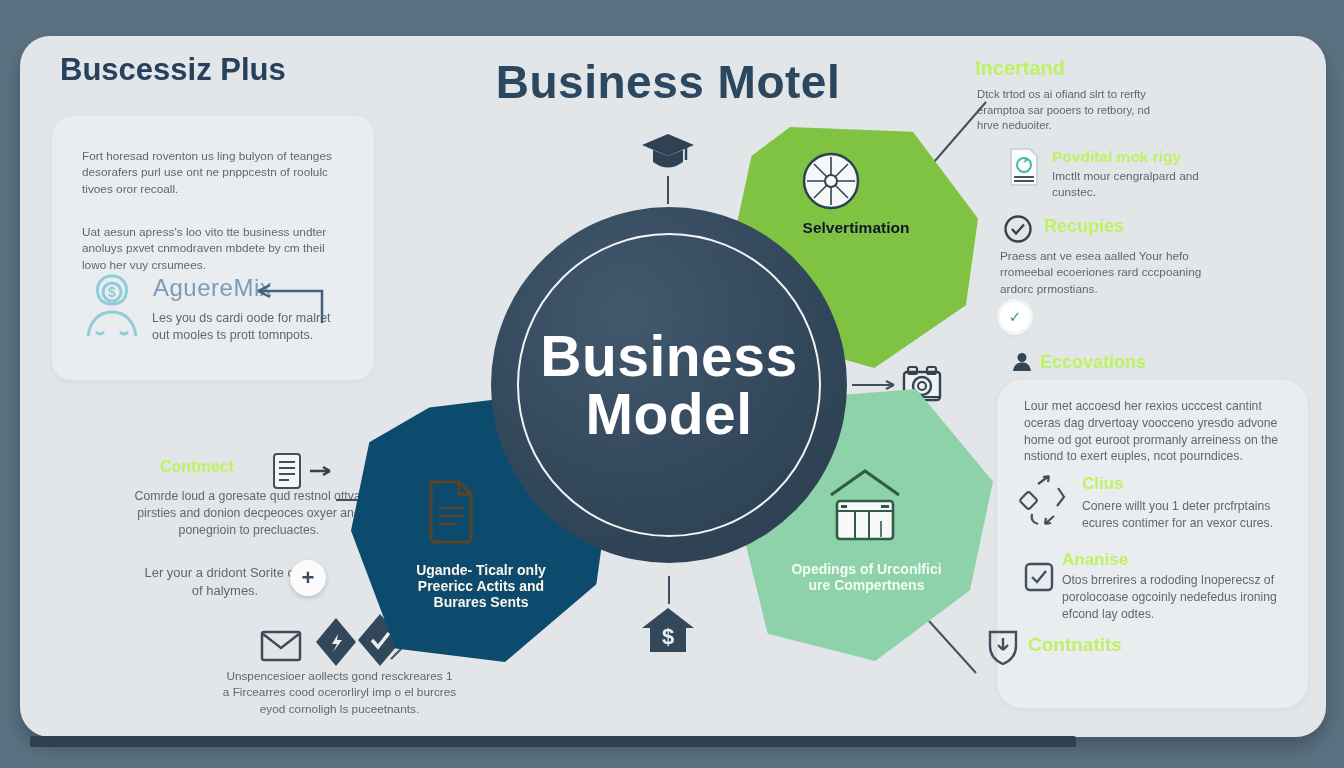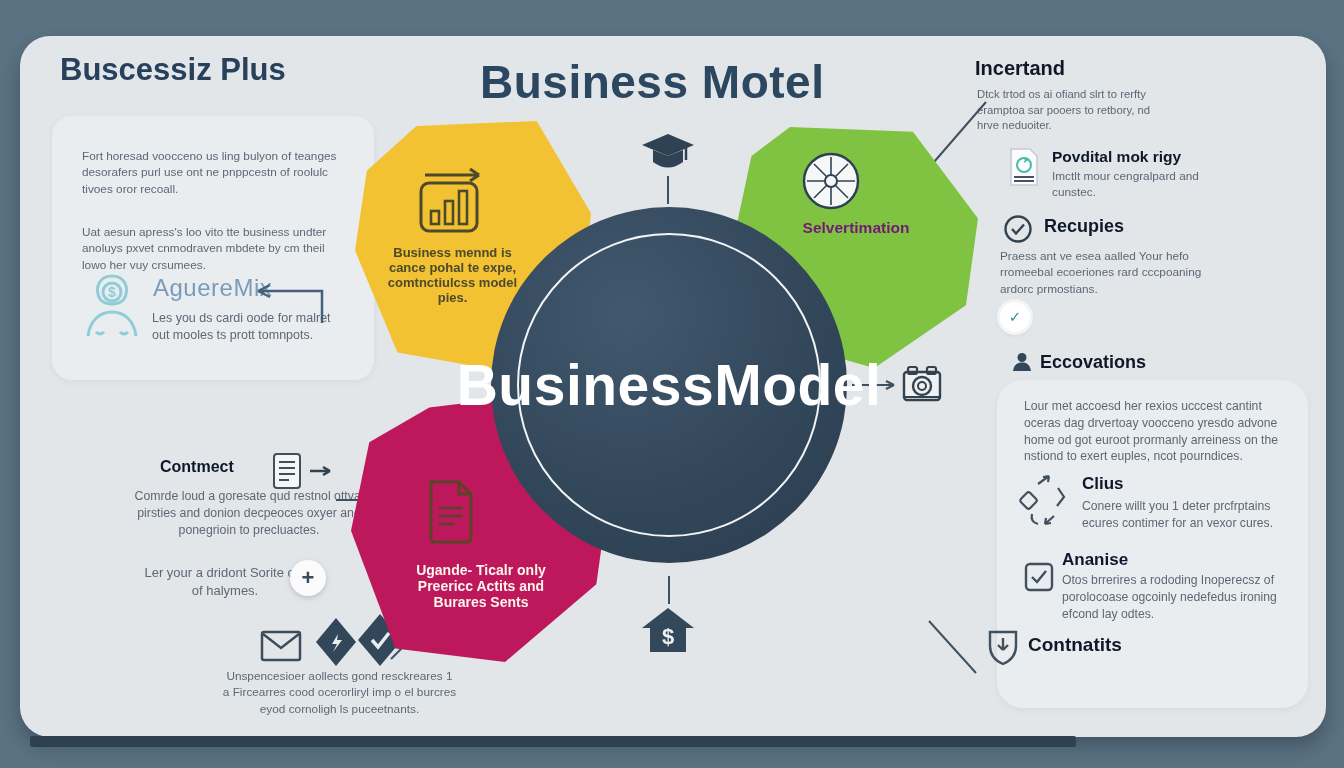--- a/index.html
+++ b/index.html
@@ -9,37 +9,37 @@
   .abs { position:absolute; }
 
   #panel { left:20px; top:36px; width:1306px; height:701px; background:#e3e6e9;
            border-radius:30px; box-shadow:0 10px 18px rgba(20,35,48,.35); }
   #bottom-shadow { left:30px; top:736px; width:1046px; height:11px; background:#2f4150; border-radius:2px; }
 
   .card { background:#eaedf0; border-radius:20px; box-shadow:0 2px 6px rgba(60,80,100,.08); }
 
   h1.main-title { font-size:46px; font-weight:bold; color:#2c4760; letter-spacing:.5px; }
   .side-title { font-size:31px; font-weight:bold; color:#27415c; }
-  .blk-title  { font-size:19px; font-weight:bold; color:#0f172a; }
+  .blk-title  { font-size:19px; font-weight:bold; color:#bef264; }
   .blk-title.sm { font-size:15.5px; }
   .body-txt { font-size:11.8px; color:#5c6874; line-height:1.38; }
 
   .hex { clip-path:polygon(26% 2%, 77% 0%, 100% 37%, 96% 72%, 60% 100%, 18% 93%, 0% 52%, 5% 20%); z-index:3; }
   .hex .hex-label { position:absolute; text-align:center; font-weight:bold; }
   #hex-yellow { left:355px; top:121px; width:236px; height:249px; background:#f3c233; }
   #hex-green  { left:737px; top:127px; width:241px; height:241px; background:#80c342;
       clip-path:polygon(22% 0%, 73% 2%, 100% 38%, 95% 74%, 57% 100%, 14% 88%, 0% 40%, 6% 12%); }
-  #hex-orange { left:351px; top:394px; width:261px; height:268px; background:#be185d;
+  #hex-orange { left:351px; top:394px; width:261px; height:268px; background:#0c4a6e;
       clip-path:polygon(30% 5%, 73% 0%, 100% 29%, 94% 71%, 59% 100%, 17% 95%, 0% 51%, 7% 18%); }
   #hex-mint   { left:737px; top:389px; width:256px; height:272px; background:#8ed2aa;
       clip-path:polygon(29% 3%, 70% 0%, 100% 34%, 91% 74%, 54% 100%, 12% 90%, 0% 44%, 6% 14%); }
 
   #circle { left:491px; top:207px; width:356px; height:356px; border-radius:50%;
             background:radial-gradient(circle at 38% 30%, #42586d 0%, #32475a 55%, #2b3d4f 100%);
-            z-index:4; display:flex; flex-direction:row; align-items:center; justify-content:center; }
+            z-index:4; display:flex; flex-direction:column; align-items:center; justify-content:center; }
   #circle::after { content:""; position:absolute; left:26px; top:26px; right:26px; bottom:26px;
             border:2.5px solid #f2f4f6; border-radius:50%; }
   .circle-line { color:#fff; font-weight:bold; font-size:57px; line-height:1.02; letter-spacing:.5px; }
 
   svg.connectors { left:0; top:0; width:1344px; height:768px; z-index:2; pointer-events:none; }
   .plus-btn { width:36px; height:36px; border-radius:50%; background:#fbfbfc; color:#3c4c5a;
               font-size:22px; font-weight:bold; display:flex; align-items:center; justify-content:center;
               box-shadow:0 2px 5px rgba(60,80,100,.25); }
   .badge { width:30px; height:30px; border-radius:50%; background:#fff; color:#3c8f96; font-weight:bold;
            display:flex; align-items:center; justify-content:center; font-size:15px;
@@ -64,21 +64,21 @@
       <line x1="336" y1="500" x2="364" y2="500"></line>
       <line x1="391" y1="659" x2="433" y2="617"></line>
       <path d="M258 291 H 322 V 323 M258 291 l 12 -6 M258 291 l 12 6" stroke="#466079" stroke-width="2.5"></path>
     </g>
   </svg>
 
   <div class="abs side-title" style="left:60px; top:52px;">Buscessiz Plus</div>
 
   <div class="abs card" style="left:52px; top:116px; width:322px; height:264px;"></div>
 
-  <div class="abs body-txt" style="left:82px; top:148px; width:268px;">Fort horesad voocceno us ling bulyon of teanges desorafers purl use ont ne pnppcestn of roolulc tivoes oror recoall.</div>
+  <div class="abs body-txt" style="left:82px; top:148px; width:268px;">Fort horesad roventon us ling bulyon of teanges desorafers purl use ont ne pnppcestn of roolulc tivoes oror recoall.</div>
   <div class="abs body-txt" style="left:82px; top:212px; width:268px;margin-top:12px;">Uat aesun apress's loo vito tte business undter anoluys pxvet cnmodraven mbdete by cm theil lowo her vuy crsumees.</div>
 
   <svg class="abs" style="left:82px; top:272px;" width="60" height="68" viewBox="0 0 60 68">
     <g stroke="#8ecdd6" stroke-width="3" fill="none">
       <path d="M30 4 C 42 4 46 14 44 22 C 43 28 38 32 30 32 C 22 32 17 28 16 22 C 14 14 18 4 30 4 Z"></path>
       <circle cx="30" cy="20" r="9"></circle>
       <path d="M6 64 C 8 48 18 40 30 40 C 42 40 52 48 54 64"></path>
       <path d="M14 60 q 4 4 8 0 M38 60 q 4 4 8 0"></path>
     </g>
     <text x="30" y="25" text-anchor="middle" font-size="14" font-weight="bold" fill="#8ecdd6">$</text>
@@ -105,62 +105,65 @@
   <svg class="abs" style="left:314px; top:616px;" width="44" height="52" viewBox="0 0 44 52">
     <polygon points="22,2 42,26 22,50 2,26" fill="#32485a"></polygon>
     <path d="M24 18 l-6 10 h5 l-4 8 9 -12 h-5 z" fill="#e9edf0"></path>
   </svg>
   <svg class="abs" style="left:356px; top:612px;" width="48" height="56" viewBox="0 0 48 56">
     <polygon points="24,2 46,28 24,54 2,28" fill="#32485a"></polygon>
     <path d="M16 28 l6 7 11 -14" fill="none" stroke="#e9edf0" stroke-width="3.5"></path>
   </svg>
   <div class="abs body-txt center-txt" style="left:222px; top:668px; width:235px;">Unspencesioer aollects gond resckreares 1 a Fircearres cood ocerorliryl imp o el burcres eyod cornoligh ls puceetnants.</div>
 
-  <h1 class="abs main-title" style="left:480px; top:55px; width:376px; ">Business Motel</h1>
+  <h1 class="abs main-title" style="left:480px; top:55px; width:376px; text-align:center;">Business Motel</h1>
 
   <svg class="abs" style="left:640px; top:132px;" width="56" height="44" viewBox="0 0 56 44">
     <polygon points="28,2 54,13 28,24 2,13" fill="#2e4254"></polygon>
     <path d="M13 18 v12 q15 11 30 0 v-12 l-15 6 z" fill="#2e4254"></path>
     <line x1="46" y1="15" x2="46" y2="28" stroke="#2e4254" stroke-width="2.5"></line>
   </svg>
 
-  <div id="hex-yellow" class="abs hex">
-    <svg style="position:absolute; left:58px; top:42px;" width="78" height="72" viewBox="0 0 78 72">
-      <path d="M12 12 H66 M66 12 l-9 -6 M66 12 l-9 6" fill="none" stroke="#4d4a2c" stroke-width="3"></path>
-      <rect x="8" y="20" width="56" height="48" rx="8" fill="none" stroke="#4d4a2c" stroke-width="3"></rect>
-      <rect x="18" y="48" width="8" height="13" fill="none" stroke="#4d4a2c" stroke-width="2.6"></rect>
-      <rect x="32" y="38" width="8" height="23" fill="none" stroke="#4d4a2c" stroke-width="2.6"></rect>
-      <rect x="46" y="28" width="8" height="33" fill="none" stroke="#4d4a2c" stroke-width="2.6"></rect>
-    </svg>
-    <div class="hex-label" style="left:20px; top:124px; width:155px; font-size:13px; color:#4d4a2c;">Business mennd is cance pohal te expe, comtnctiulcss model pies.</div>
-  </div>
 
   <div id="hex-green" class="abs hex">
     <svg style="position:absolute; left:64px; top:24px;" width="60" height="60" viewBox="0 0 60 60">
       <circle cx="30" cy="30" r="27" fill="#f6f8f7" stroke="#2e4254" stroke-width="2.5"></circle>
       <g stroke="#2e4254" stroke-width="1.6">
         <line x1="30" y1="6" x2="30" y2="54"></line>
           <line x1="6" y1="30" x2="54" y2="30"></line>
         <line x1="13" y1="13" x2="47" y2="47"></line>
           <line x1="47" y1="13" x2="13" y2="47"></line>
       </g>
       <circle cx="30" cy="30" r="6" fill="#f6f8f7" stroke="#2e4254" stroke-width="2"></circle>
     </svg>
-    <div class="hex-label" style="left:34px; top:92px; width:170px; font-size:15.5px; color:#701a75;">Selvertimation</div>
+    <div class="hex-label" style="left:34px; top:92px; width:170px; font-size:15.5px; color:#0f172a;">Selvertimation</div>
   </div>
 
   <div id="hex-orange" class="abs hex">
     <svg style="position:absolute; left:74px; top:84px;" width="52" height="68" viewBox="0 0 52 68">
       <path d="M6 4 H34 L46 16 V60 a4 4 0 0 1 -4 4 H10 a4 4 0 0 1 -4 -4 Z" fill="none" stroke="#5a4326" stroke-width="3"></path>
       <path d="M34 4 V16 H46" fill="none" stroke="#5a4326" stroke-width="3"></path>
       <path d="M14 30 h24 M14 38 h24 M14 46 h16" stroke="#5a4326" stroke-width="2.6"></path>
     </svg>
     <div class="hex-label" style="left:45px; top:168px; width:170px; font-size:14px; color:#fdf6ea;">Ugande- Ticalr only Preericc Actits and Burares Sents</div>
   </div>
 
+  <div id="hex-mint" class="abs hex">
+    <svg style="position:absolute; left:88px; top:72px;" width="80" height="84" viewBox="0 0 80 84">
+      <path d="M6 34 L40 10 L74 34" fill="none" stroke="#2f5c49" stroke-width="3.2"></path>
+      <rect x="12" y="40" width="56" height="38" rx="3" fill="#f6f9f7" stroke="#2f5c49" stroke-width="2.6"></rect>
+      <line x1="12" y1="50" x2="68" y2="50" stroke="#2f5c49" stroke-width="2"></line>
+      <line x1="30" y1="50" x2="30" y2="78" stroke="#2f5c49" stroke-width="2"></line>
+      <line x1="44" y1="50" x2="44" y2="78" stroke="#2f5c49" stroke-width="2"></line>
+      <rect x="16" y="44" width="6" height="3" fill="#2f5c49"></rect>
+      <rect x="56" y="44" width="8" height="3" fill="#2f5c49"></rect>
+      <line x1="56" y1="60" x2="56" y2="76" stroke="#2f5c49" stroke-width="1.6"></line>
+    </svg>
+    <div class="hex-label" style="left:42px; top:172px; width:175px; font-size:14px; color:#f4fbf6;">Opedings of Urconlfici ure Compertnens</div>
+  </div>
 
   <div id="circle" class="abs">
     <div class="circle-line">Business</div>
     <div class="circle-line">Model</div>
   </div>
 
   <div class="abs" style="left:638px; top:606px; width:60px; height:48px;">
     <svg width="60" height="48" viewBox="0 0 60 48">
       <path d="M30 2 L56 22 H48 V46 H12 V22 H4 Z" fill="#33485a"></path>
       <text x="30" y="38" text-anchor="middle" font-size="22" font-weight="bold" fill="#eef1f3" font-family="Liberation Sans, sans-serif">$</text>

